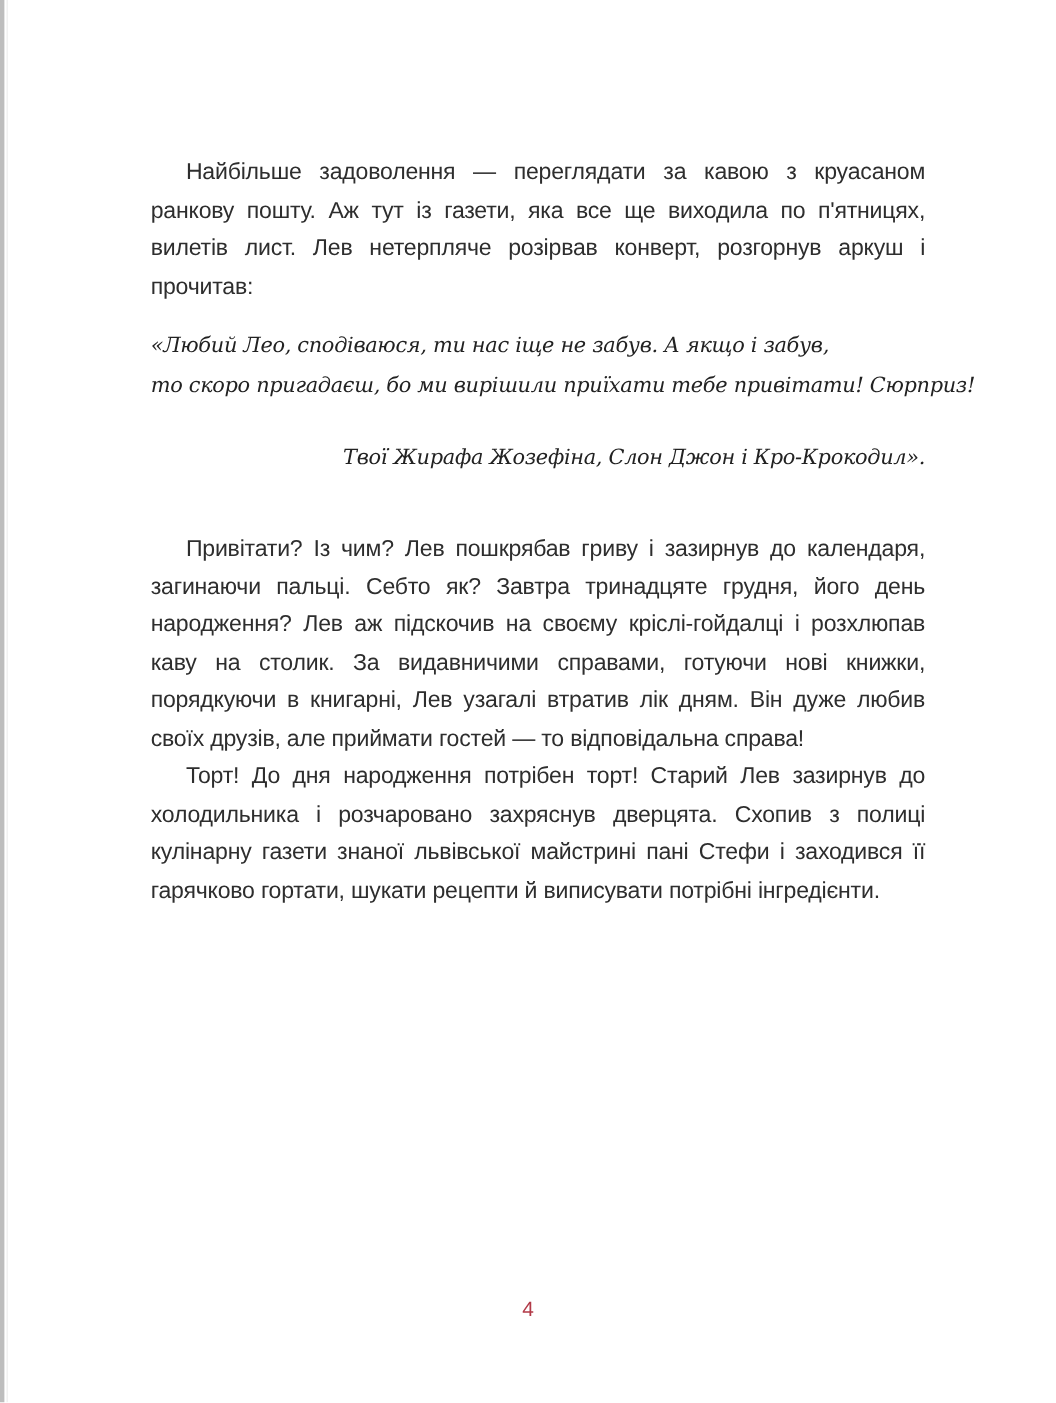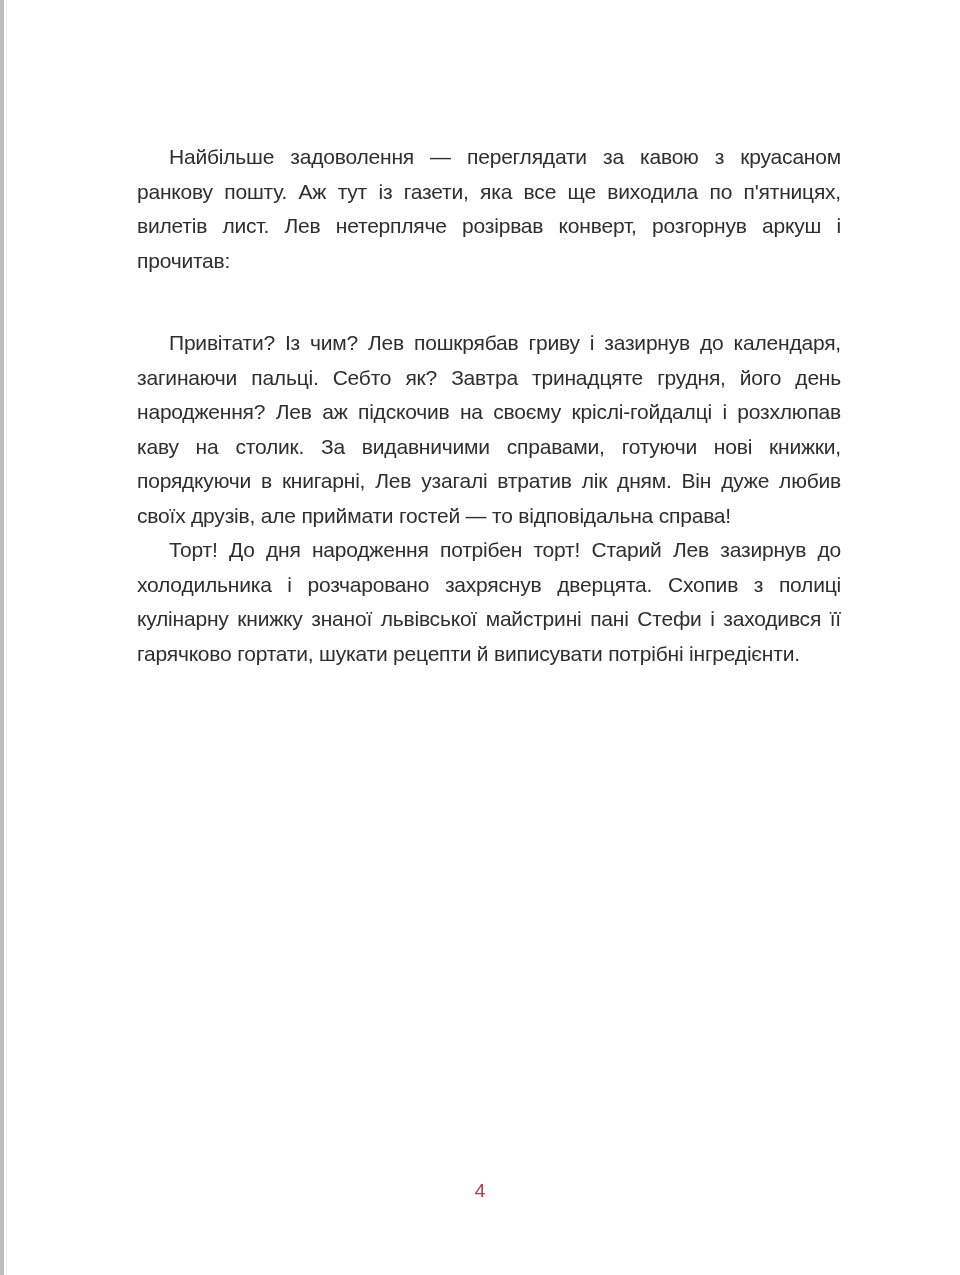--- a/index.html
+++ b/index.html
@@ -82,18 +82,23 @@
   </style>
 </head>
 <body>
 
 <div class="edge-bar"></div>
 <div class="edge-line"></div>
 
 <main class="page">
   <p class="para">Найбільше задоволення — переглядати за кавою з круасаном ранкову пошту. Аж тут із газети, яка все ще виходила по п'ятницях, вилетів лист. Лев нетерпляче розірвав конверт, розгорнув аркуш і прочитав:</p>
 
+  <div class="letter">
+    <span class="letter-line">«Любий Лео, сподіваюся, ти нас іще не забув. А якщо і забув,</span>
+    <span class="letter-line">то скоро пригадаєш, бо ми вирішили приїхати тебе привітати! Сюрприз!</span>
+  </div>
+  <div class="signature">Твої Жирафа Жозефіна, Слон Джон і Кро-Крокодил».</div>
 
   <p class="para after-letter">Привітати? Із чим? Лев пошкрябав гриву і зазирнув до календаря, загинаючи пальці. Себто як? Завтра тринадцяте грудня, його день народження? Лев аж підскочив на своєму кріслі-гойдалці і розхлюпав каву на столик. За видавничими справами, готуючи нові книжки, порядкуючи в книгарні, Лев узагалі втратив лік дням. Він дуже любив своїх друзів, але приймати гостей — то відповідальна справа!</p>
-  <p class="para">Торт! До дня народження потрібен торт! Старий Лев зазирнув до холодильника і розчаровано захряснув дверцята. Схопив з полиці кулінарну книжку знаної львівської майстрині пані Стефи і заходився її гарячково гортати, шукати рецепти й виписувати потрібні інгредієнти.</p>
+  <p class="para">Торт! До дня народження потрібен торт! Старий Лев зазирнув до холодильника і розчаровано захряснув дверцята. Схопив з полиці кулінарну газети знаної львівської майстрині пані Стефи і заходився її гарячково гортати, шукати рецепти й виписувати потрібні інгредієнти.</p>
 </main>
 
 <div class="page-number">4</div>
 
 </body></html>

